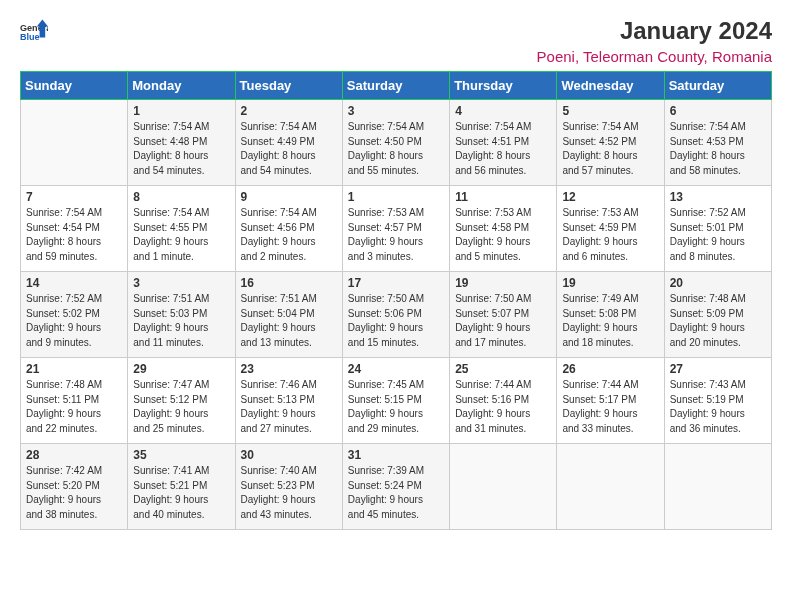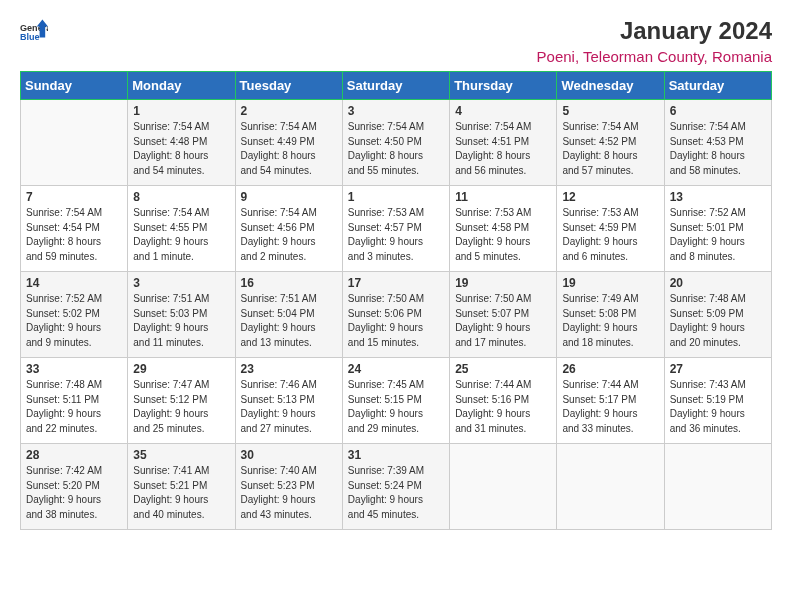--- a/index.html
+++ b/index.html
@@ -203,21 +203,21 @@
             <span class="day-number">19</span>
             <div class="day-info">Sunrise: 7:49 AM<br>Sunset: 5:08 PM<br>Daylight: 9 hours<br>and 18 minutes.</div>
           </td>
           <td>
             <span class="day-number">20</span>
             <div class="day-info">Sunrise: 7:48 AM<br>Sunset: 5:09 PM<br>Daylight: 9 hours<br>and 20 minutes.</div>
           </td>
         </tr>
         <tr>
           <td>
-            <span class="day-number">33</span>
+            <span class="day-number">21</span>
             <div class="day-info">Sunrise: 7:48 AM<br>Sunset: 5:11 PM<br>Daylight: 9 hours<br>and 22 minutes.</div>
           </td>
           <td>
             <span class="day-number">29</span>
             <div class="day-info">Sunrise: 7:47 AM<br>Sunset: 5:12 PM<br>Daylight: 9 hours<br>and 25 minutes.</div>
           </td>
           <td>
             <span class="day-number">23</span>
             <div class="day-info">Sunrise: 7:46 AM<br>Sunset: 5:13 PM<br>Daylight: 9 hours<br>and 27 minutes.</div>
           </td>

